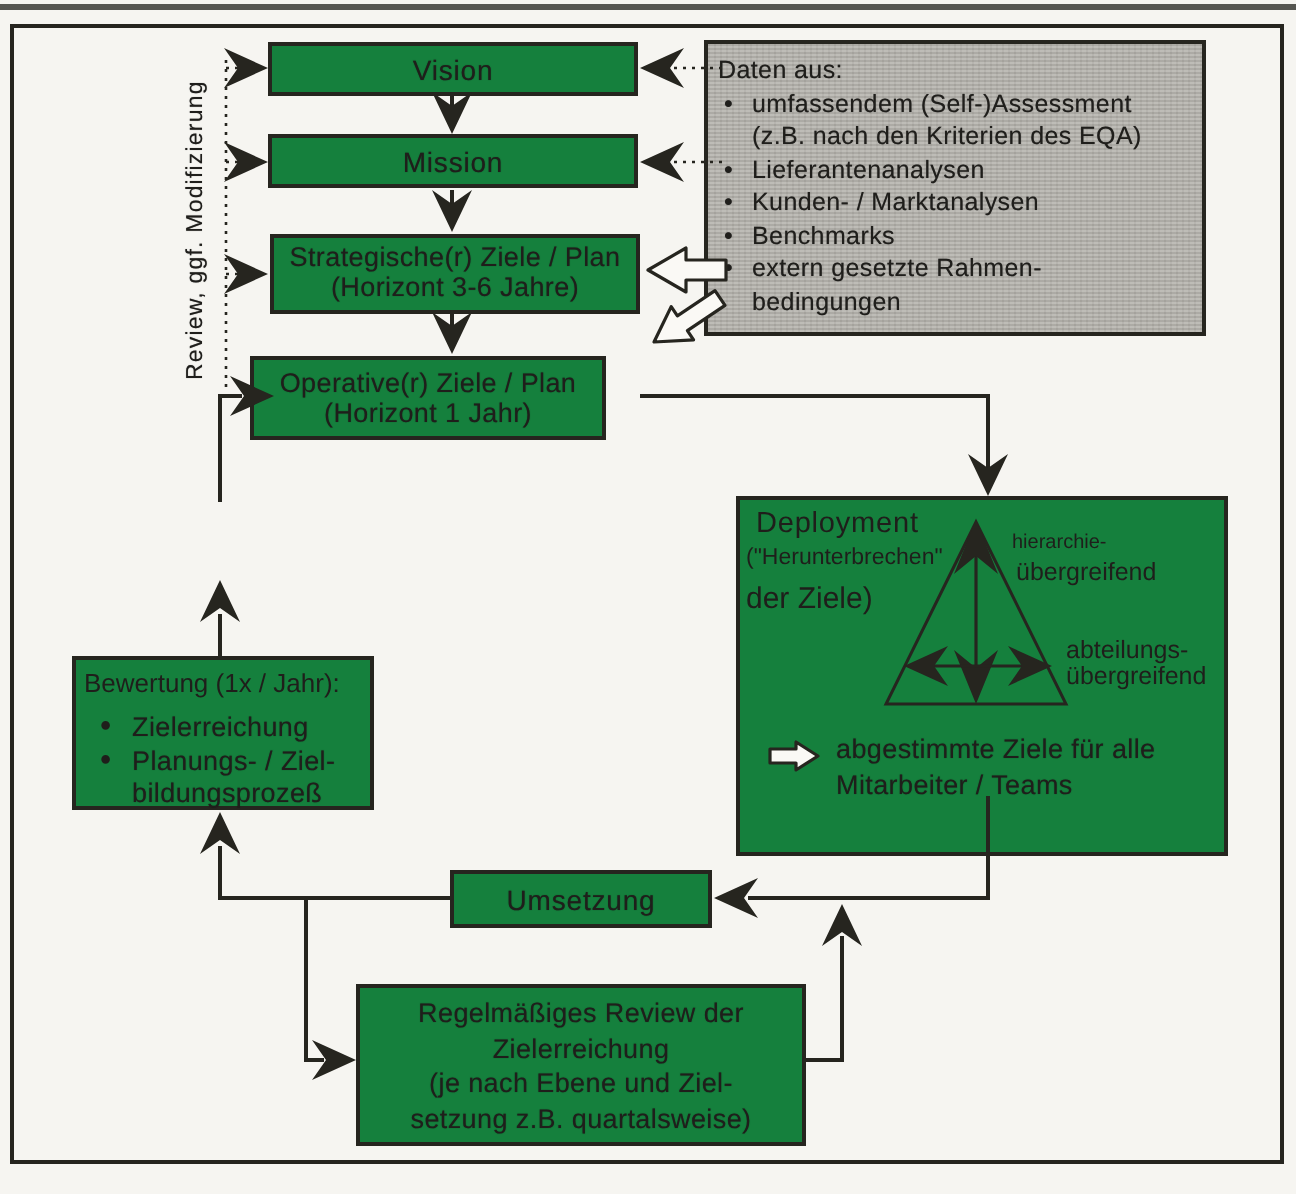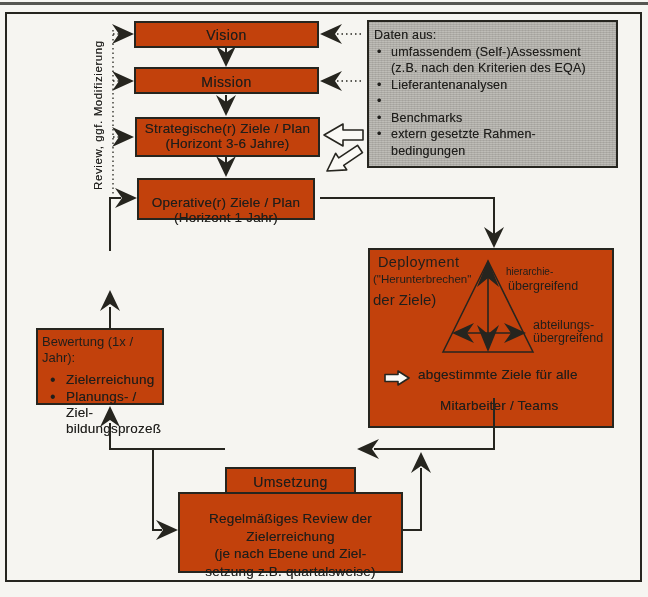--- a/index.html
+++ b/index.html
@@ -5,21 +5,21 @@
   html,body{margin:0;padding:0;background:#dededa;}
   .stage{
     position:relative;width:648px;height:597px;overflow:hidden;
     background:#f6f5f1;
     font-family:"Liberation Sans",sans-serif;
     color:#1f1e1b;
   }
   .top-rule{position:absolute;left:0;top:2px;width:648px;height:3px;background:#3a3935;opacity:.85;}
   .frame{position:absolute;left:5px;top:12px;width:633px;height:566px;border:2px solid #26251f;}
   .bx{
-    position:absolute;box-sizing:border-box;background:#c2410c;
+    position:absolute;box-sizing:border-box;background:#15803d;
     border:2px solid #26251f;text-align:center;
   }
   .lbl{font-size:14px;letter-spacing:.4px;text-shadow:0 0 .5px rgba(20,20,20,.55);}
   .sm{font-size:13.5px;letter-spacing:.2px;text-shadow:0 0 .5px rgba(20,20,20,.5);}
   .xs{font-size:12.5px;letter-spacing:.2px;text-shadow:0 0 .4px rgba(20,20,20,.5);}
   .line{display:block;}
   .vlabel{
     position:absolute;left:92px;top:190px;width:164px;height:16px;
     transform:rotate(-90deg);transform-origin:0 0;
     font-size:11.5px;letter-spacing:.6px;white-space:nowrap;
@@ -58,42 +58,43 @@
 
   <div class="bx" style="left:134px;top:67px;width:185px;height:27px;line-height:25px;">
     <span class="lbl">Mission</span>
   </div>
 
   <div class="bx" style="left:135px;top:117px;width:185px;height:40px;padding-top:2px;">
     <span class="line sm">Strategische(r) Ziele / Plan</span>
     <span class="line sm">(Horizont 3-6 Jahre)</span>
   </div>
 
-  <div class="bx" style="left:137px;top:178px;width:178px;height:42px;padding-top:15px;">
+  <div class="bx" style="left:125px;top:178px;width:178px;height:42px;padding-top:4px;">
     <span class="line sm">Operative(r) Ziele / Plan</span>
     <span class="line sm">(Horizont 1 Jahr)</span>
   </div>
 
-  <div class="bx graybox xs" style="left:367px;top:20px;width:251px;height:148px;padding:5px 4px 0 5px;">
+  <div class="bx graybox xs" style="left:352px;top:20px;width:251px;height:148px;padding:5px 4px 0 5px;">
     <div class="row">
       <span>Daten aus:</span>
     </div>
     <div class="row">
       <span class="dot">•</span>
       <span>umfassendem (Self-)Assessment</span>
     </div>
     <div class="row cont">
       <span>(z.B. nach den Kriterien des EQA)</span>
     </div>
     <div class="row">
       <span class="dot">•</span>
       <span>Lieferantenanalysen</span>
     </div>
     <div class="row">
       <span class="dot">•</span>
+      <span>Kunden- / Marktanalysen</span>
     </div>
     <div class="row">
       <span class="dot">•</span>
       <span>Benchmarks</span>
     </div>
     <div class="row">
       <span class="dot">•</span>
       <span>extern gesetzte Rahmen-</span>
     </div>
     <div class="row cont">
@@ -103,46 +104,46 @@
 
   <div class="bx" style="left:368px;top:248px;width:246px;height:180px;text-align:left;">
     <span class="dep-abs" style="left:8px;top:4px;font-size:14.5px;letter-spacing:.4px;">Deployment</span>
     <span class="dep-abs" style="left:3px;top:23px;font-size:11.5px;">("Herunterbrechen"</span>
     <span class="dep-abs" style="left:3px;top:41px;font-size:15px;">der Ziele)</span>
     <span class="dep-abs" style="left:136px;top:16px;font-size:10px;text-align:center;">hierarchie-</span>
     <span class="dep-abs" style="left:138px;top:29px;font-size:12.5px;">übergreifend</span>
     <span class="dep-abs" style="left:163px;top:68px;font-size:12.5px;">abteilungs-</span>
     <span class="dep-abs" style="left:163px;top:81px;font-size:12.5px;">übergreifend</span>
     <span class="dep-abs sm" style="left:48px;top:117px;">abgestimmte Ziele für alle</span>
-    <span class="dep-abs sm" style="left:48px;top:148px;margin-left:22px;">Mitarbeiter / Teams</span>
-  </div>
-
-
-  <div class="bx eval" style="left:36px;top:328px;width:128px;height:77px;padding:4px 2px 0 4px;">
+    <span class="dep-abs sm" style="left:48px;top:135px;">Mitarbeiter / Teams</span>
+  </div>
+
+
+  <div class="bx eval" style="left:36px;top:328px;width:151px;height:77px;padding:4px 2px 0 4px;">
     <div class="row">
       <span style="font-size:13px;">Bewertung (1x / Jahr):</span>
     </div>
     <div class="row" style="margin-top:6px;">
       <span class="dot">•</span>
       <span class="sm">Zielerreichung</span>
     </div>
     <div class="row" style="margin-top:1px;">
       <span class="dot">•</span>
       <span class="sm">Planungs- / Ziel-</span>
     </div>
     <div class="row cont">
       <span class="sm">bildungsprozeß</span>
     </div>
   </div>
 
-  <div class="bx" style="left:225px;top:435px;width:131px;height:29px;line-height:26px;margin-top:32px;">
+  <div class="bx" style="left:225px;top:435px;width:131px;height:29px;line-height:26px;">
     <span class="lbl">Umsetzung</span>
   </div>
 
-  <div class="bx" style="left:178px;top:492px;width:225px;height:81px;padding-top:16px;">
+  <div class="bx" style="left:178px;top:492px;width:225px;height:81px;padding-top:4px;">
     <span class="line sm" style="line-height:17.5px;">Regelmäßiges Review der</span>
     <span class="line sm" style="line-height:17.5px;">Zielerreichung</span>
     <span class="line sm" style="line-height:17.5px;">(je nach Ebene und Ziel-</span>
     <span class="line sm" style="line-height:17.5px;text-align:center;">setzung z.B. quartalsweise)</span>
   </div>
 
   <svg class="wires" width="648" height="597" viewBox="0 0 648 597">
 
     <g stroke="#26251f" stroke-width="2" fill="none">
       <line x1="226" y1="48" x2="226" y2="54"></line>

